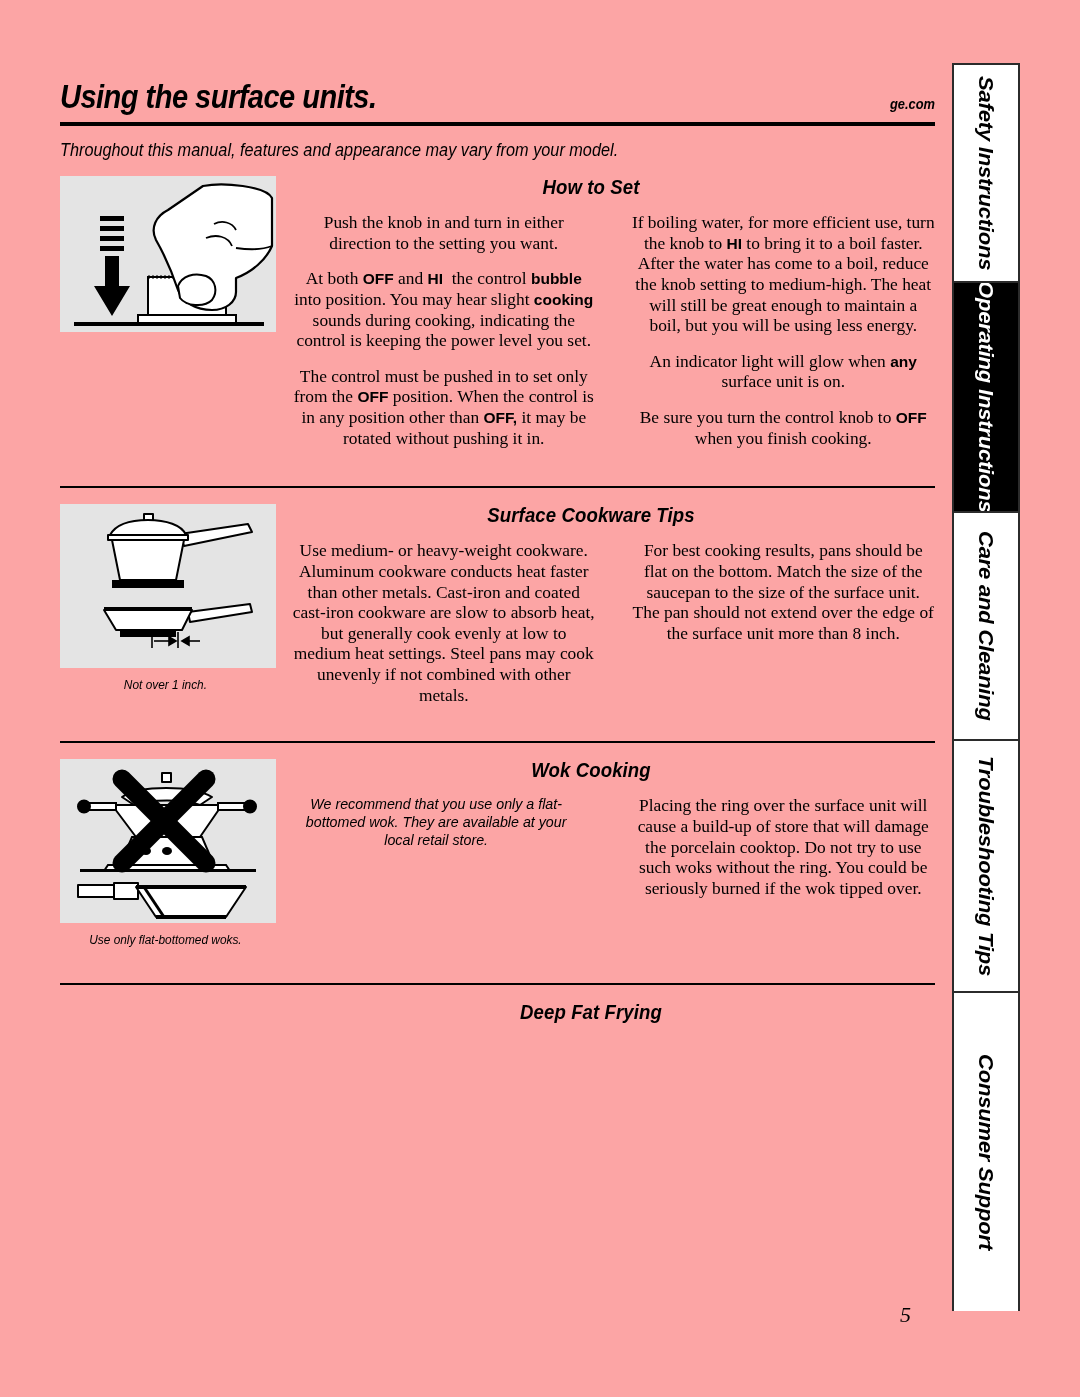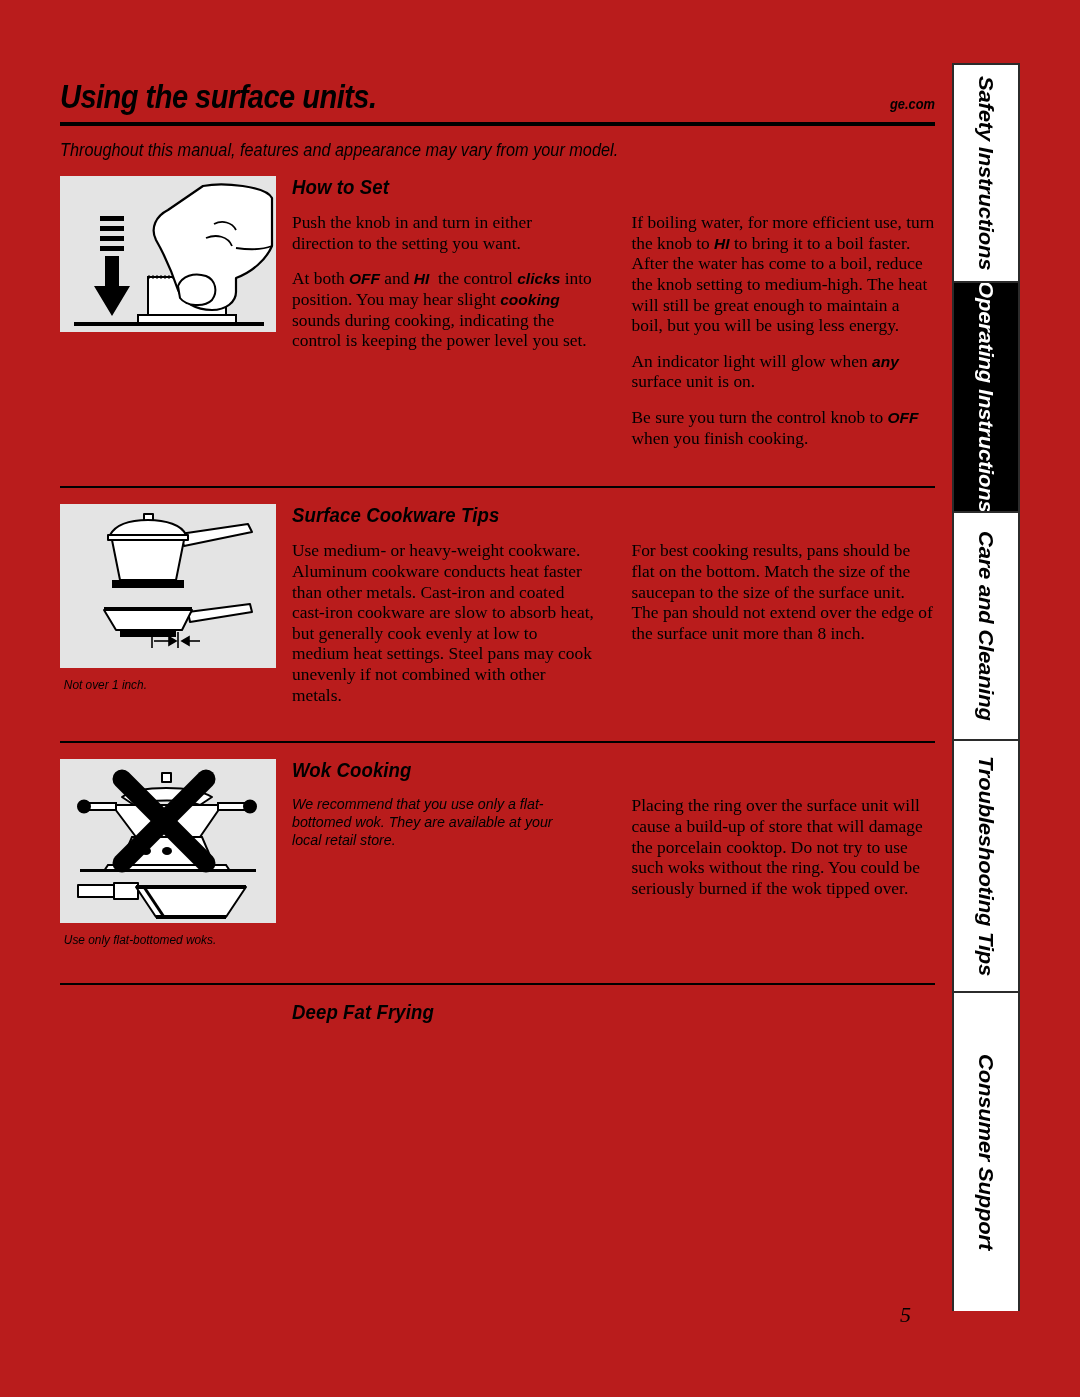--- a/index.html
+++ b/index.html
@@ -4,21 +4,21 @@
 <style>
   html, body {
     margin: 0;
     padding: 0;
     background: #ffffff;
   }
   .page {
     position: relative;
     width: 1080px;
     height: 1397px;
-    background: #b91c1c;
+    background: #fca5a5;
     font-family: "Liberation Serif", serif;
     overflow: hidden;
   }
 
   
   .header {
     position: absolute;
     left: 60px;
     top: 78px;
     width: 875px;
@@ -67,20 +67,21 @@
     transform-origin: left top;
     white-space: nowrap;
   }
 
   
   .content {
     position: absolute;
     left: 60px;
     top: 176px;
     width: 875px;
+    text-align: center;
   }
   .section {
     position: relative;
     display: block;
   }
   .section-rule {
     border-top: 2px solid #000;
     width: 875px;
     margin: 0 0 16px 0;
   }
@@ -145,21 +146,20 @@
     font-family: "Liberation Sans", sans-serif;
     font-style: italic;
     font-size: 15px;
     line-height: 1.19;
     transform: scaleX(0.95);
     transform-origin: left top;
   }
   b.kw {
     font-family: "Liberation Sans", sans-serif;
     font-weight: bold;
-    font-style: italic;
     font-size: 15.5px;
   }
 
   
   .tab-rail {
     position: absolute;
     left: 952px;
     top: 63px;
     width: 68px;
     height: 1248px;
@@ -268,21 +268,22 @@
 
               <rect x="14" y="146" width="190" height="4" fill="#000"></rect>
             </svg>
           </div>
         </div>
         <div class="text-col">
           <div class="section-heading">How to Set</div>
           <div class="cols2">
             <div class="col">
               <p><span>Push the knob in and turn in either direction to the setting you want.</span></p>
-              <p>At both <b class="kw">OFF</b> and <b class="kw">HI</b>&nbsp; the control <b class="kw">clicks</b> into position. You may hear slight <b class="kw">cooking</b> sounds during cooking, indicating the control is keeping the power level you set.</p>
+              <p>At both <b class="kw">OFF</b> and <b class="kw">HI</b>&nbsp; the control <b class="kw">bubble</b> into position. You may hear slight <b class="kw">cooking</b> sounds during cooking, indicating the control is keeping the power level you set.</p>
+              <p>The control must be pushed in to set only from the <b class="kw">OFF</b> position. When the control is in any position other than <b class="kw">OFF,</b> it may be rotated without pushing it in.</p>
             </div>
             <div class="col">
               <p>If boiling water, for more efficient use, turn the knob to <b class="kw">HI</b> to bring it to a boil faster. After the water has come to a boil, reduce the knob setting to medium-high. The heat will still be great enough to maintain a boil, but you will be using less energy.</p>
               <p>An indicator light will glow when <b class="kw">any</b> surface unit is on.</p>
               <p>Be sure you turn the control knob to <b class="kw">OFF</b> when you finish cooking.</p>
             </div>
           </div>
         </div>
       </div>
     </div>

